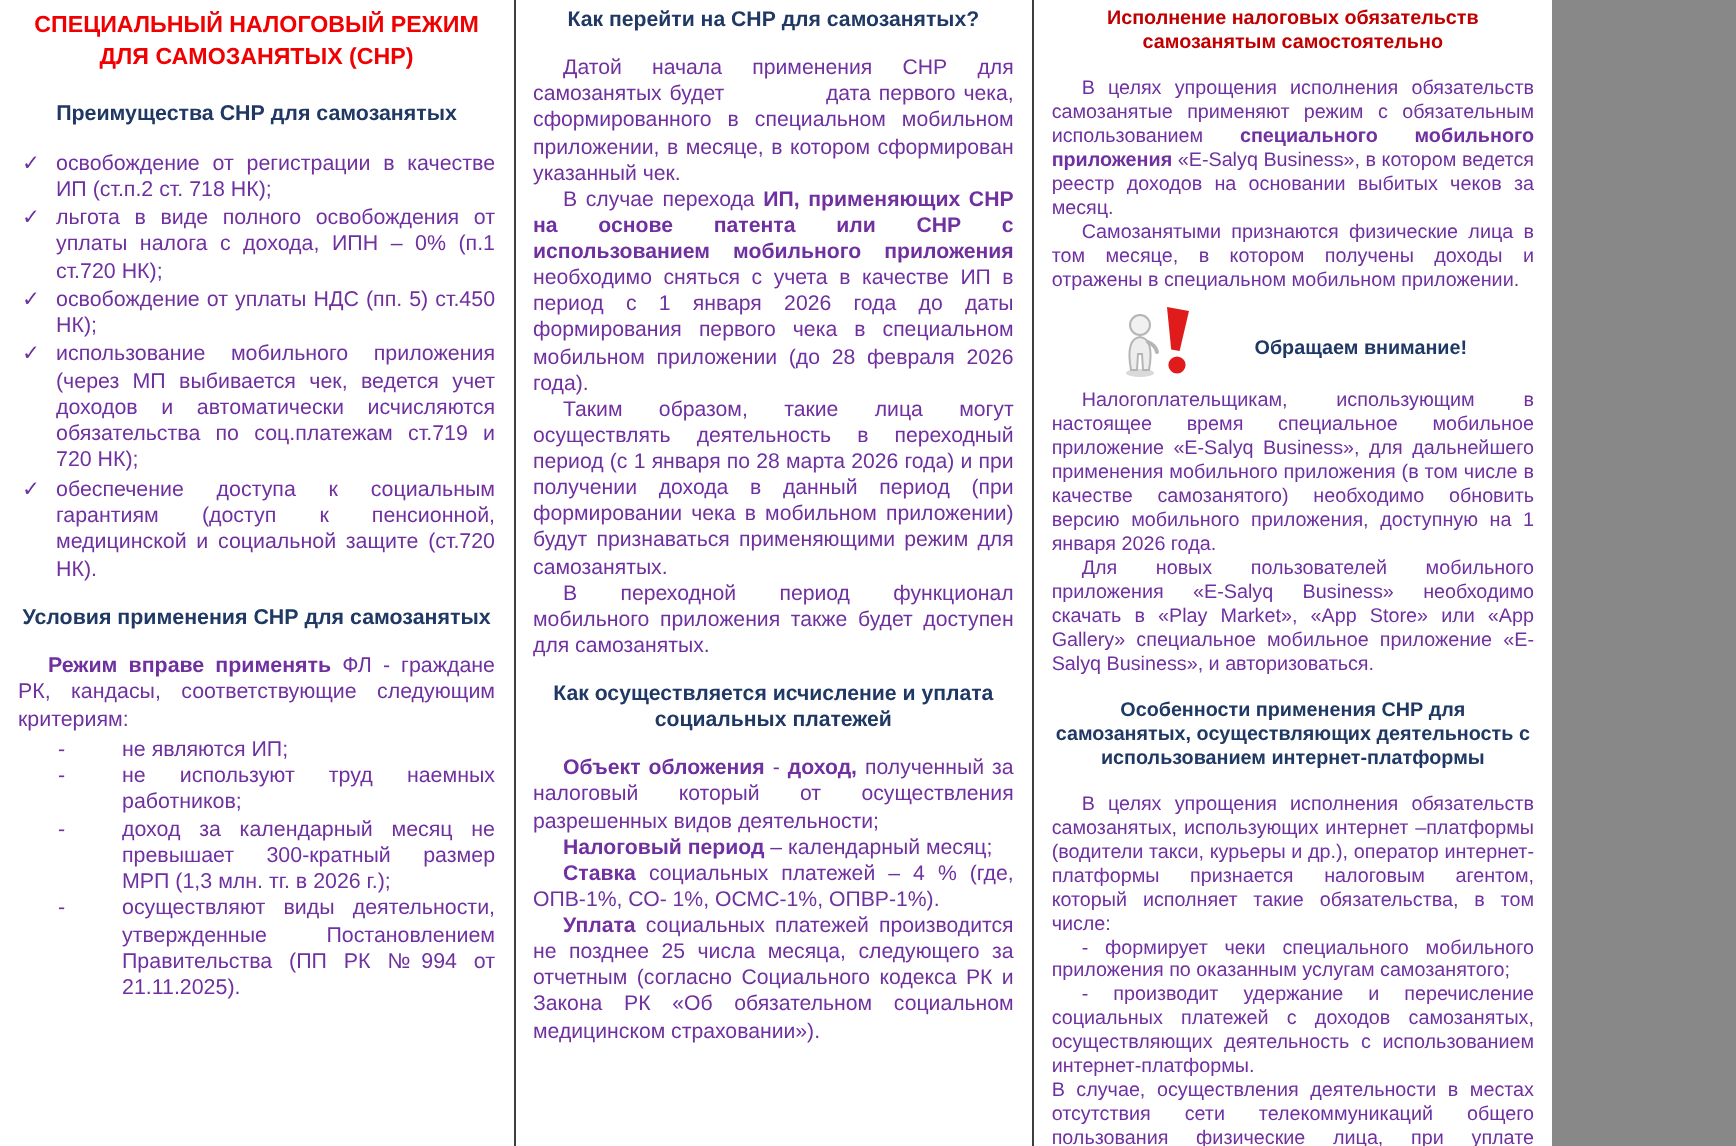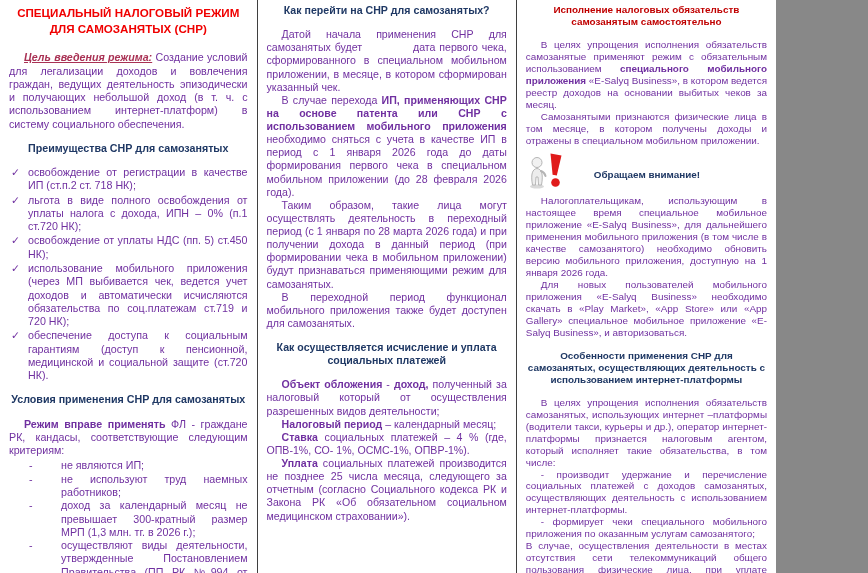--- a/index.html
+++ b/index.html
@@ -20,31 +20,30 @@
   .noindent{text-indent:0;}
   .b{font-weight:bold;}
   .lead{color:#A93154;font-weight:bold;font-style:italic;text-decoration:underline;}
   .list{margin:2px 0;}
   .check-item{display:flex;margin-bottom:1px;}
   .check{flex:none;width:17px;padding-left:2px;}
   .check-item .txt{flex:1;text-align:justify;}
   .dash-item{display:flex;padding-left:20px;}
   .dash{flex:none;width:15px;}
   .dash-item .txt{flex:1;text-align:justify;padding-left:17px;}
-  .alert{display:flex;align-items:flex-end;margin:3px 0 5px 2px;}
+  .alert{display:flex;align-items:flex-end;margin:3px 0 5px 2px;justify-content:center;}
   .alert svg{flex:none;}
   .alert-label{font-weight:bold;color:#1F3864;margin:0 0 9px 26px;}
 </style>
 </head>
 <body>
 
 <div class="page">
   <div class="col col-1" id="col0">
       <div class="title">СПЕЦИАЛЬНЫЙ НАЛОГОВЫЙ РЕЖИМ ДЛЯ САМОЗАНЯТЫХ  (СНР)</div>
-      <p class="para"><span class="lead">Цель введения режима:</span><span> Создание условий для легализации доходов и вовлечения граждан, ведущих деятельность эпизодически и получающих небольшой доход (в т. ч. с использованием интернет-платформ) в систему социального обеспечения.</span></p>
       <div class="heading h-navy">Преимущества СНР для самозанятых</div>
       <div class="list">
         <div class="check-item">
           <span class="check">✓</span>
           <span class="txt">освобождение от регистрации в качестве ИП (ст.п.2 ст. 718 НК);</span>
         </div>
         <div class="check-item">
           <span class="check">✓</span>
           <span class="txt">льгота в виде полного освобождения от уплаты налога с дохода, ИПН – 0% (п.1 ст.720 НК);</span>
         </div>
@@ -110,17 +109,17 @@
       <path d="M22.5 3.5 L33.5 5.5 L28.8 25.5 L24.6 24.7 Z" fill="#e01b1b"></path>
       <circle cx="27.5" cy="32.5" r="4.3" fill="#e01b1b"></circle>
     </g>
   </svg>
         <span class="alert-label">Обращаем внимание!</span>
       </div>
       <p class="para"><span>Налогоплательщикам, использующим в настоящее время специальное мобильное приложение «E-Salyq Business», для дальнейшего применения мобильного приложения (в том числе в качестве самозанятого) необходимо обновить версию мобильного приложения, доступную на 1 января 2026 года.</span></p>
       <p class="para"><span>Для новых пользователей мобильного приложения «E-Salyq Business» необходимо скачать в «Play Market», «App Store» или «App Gallery» специальное мобильное приложение «E-Salyq Business», и авторизоваться.</span></p>
       <div class="heading h-navy">Особенности применения СНР  для самозанятых, осуществляющих деятельность с использованием интернет-платформы</div>
       <p class="para"><span>В целях упрощения исполнения обязательств самозанятых, использующих интернет –платформы (водители такси, курьеры и др.), оператор интернет-платформы признается налоговым агентом, который исполняет такие обязательства, в том числе:</span></p>
+      <p class="para"><span>- формирует чеки специального мобильного приложения по оказанным услугам самозанятого;</span></p>
       <p class="para"><span>- производит удержание и перечисление социальных платежей с доходов самозанятых, осуществляющих деятельность с использованием интернет-платформы.</span></p>
-      <p class="para"><span>- формирует чеки специального мобильного приложения по оказанным услугам самозанятого;</span></p>
       <p class="para noindent"><span>В случае, осуществления деятельности в местах отсутствия сети телекоммуникаций общего пользования физические лица, при уплате социальных платежей от полученных доходов за оказанные услуги будут признаваться самозанятыми.</span></p>
     </div>
 </div>
 
 </body></html>

